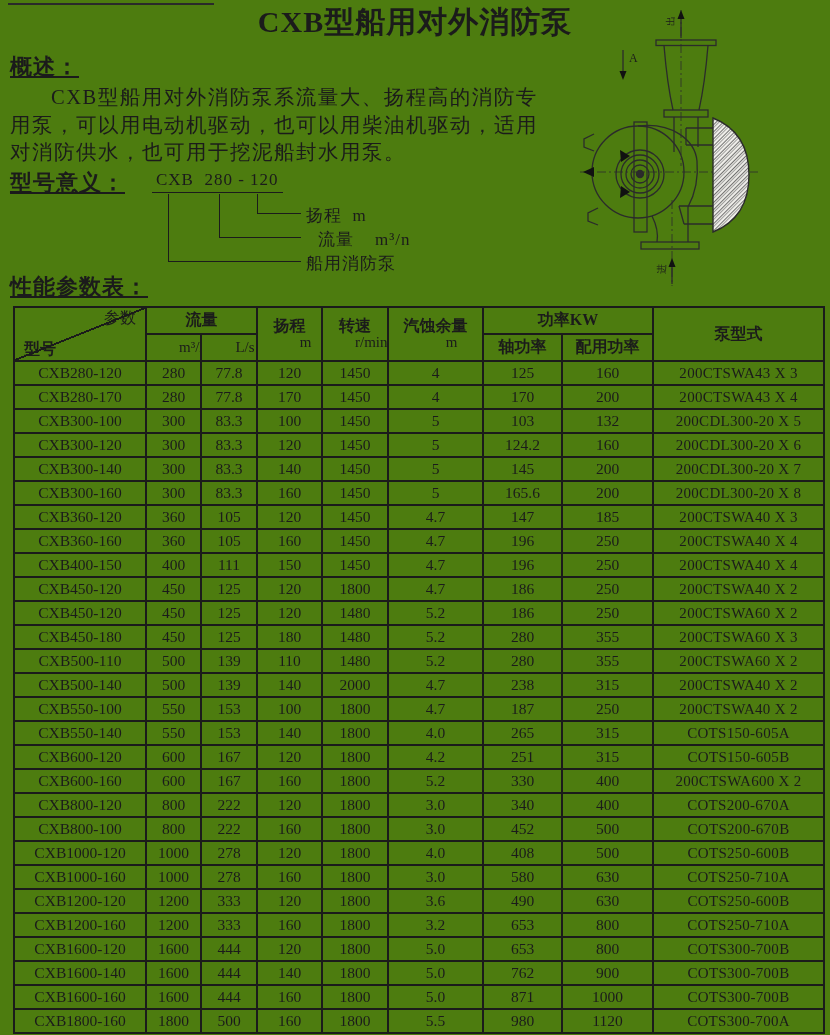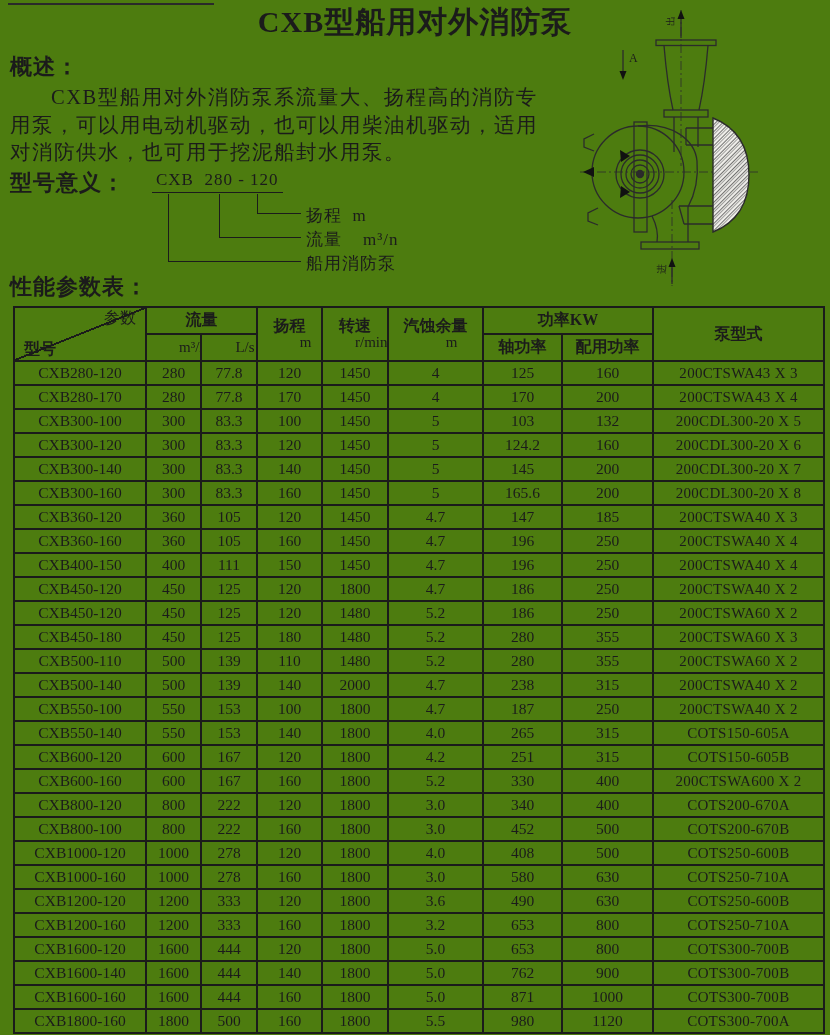--- a/index.html
+++ b/index.html
@@ -7,37 +7,37 @@
   .page{
     position:relative;width:830px;height:1035px;overflow:hidden;
     background:#4d7c0f;color:#1b1b1b;
     font-family:"Liberation Serif","DejaVu Serif",serif;
   }
   .scan-line{position:absolute;left:8px;top:3px;width:206px;height:2px;background:#2a2a2a;}
   .title{
     position:absolute;left:0;top:2px;width:100%;margin:0;text-align:center;
     font-size:30px;font-weight:bold;letter-spacing:1px;
   }
-  .h{position:absolute;margin:0;font-size:22px;font-weight:bold;letter-spacing:1px;}
+  .h{position:absolute;margin:0;font-size:22px;font-weight:bold;letter-spacing:1px;text-decoration:underline;}
   .overview-h{left:10px;top:52px;}
   .para{position:absolute;left:10px;top:84px;width:556px;font-size:20.5px;}
   .pline{line-height:27.5px;letter-spacing:1.5px;white-space:pre;}
   .pline.indent{text-indent:2em;}
   .model-h{left:10px;top:168px;}
   .model-example{
     position:absolute;left:152px;top:170px;font-size:17px;letter-spacing:1px;
     white-space:pre;padding:0 4px 2px 4px;border-bottom:1.5px solid #1b1b1b;
   }
   .conn{position:absolute;border-left:1.5px solid #1b1b1b;border-bottom:1.5px solid #1b1b1b;}
   .conn1{left:257px;top:194px;width:43px;height:19px;}
   .conn2{left:219px;top:194px;width:81px;height:43px;}
   .conn3{left:168px;top:194px;width:132px;height:67px;}
   .mlabel{position:absolute;left:306px;font-size:17px;white-space:pre;letter-spacing:1px;}
   .ml1{top:204px;}
-  .ml2{top:228px;}
+  .ml2{top:228px;margin-left:12px;}
   .ml3{top:252px;}
   .table-h{left:10px;top:272px;}
   .pump{position:absolute;left:576px;top:0;}
 
   table.params{
     position:absolute;left:13px;top:306px;width:810px;
     border-collapse:collapse;table-layout:fixed;
     font-size:15.5px;
   }
   table.params th,table.params td{

